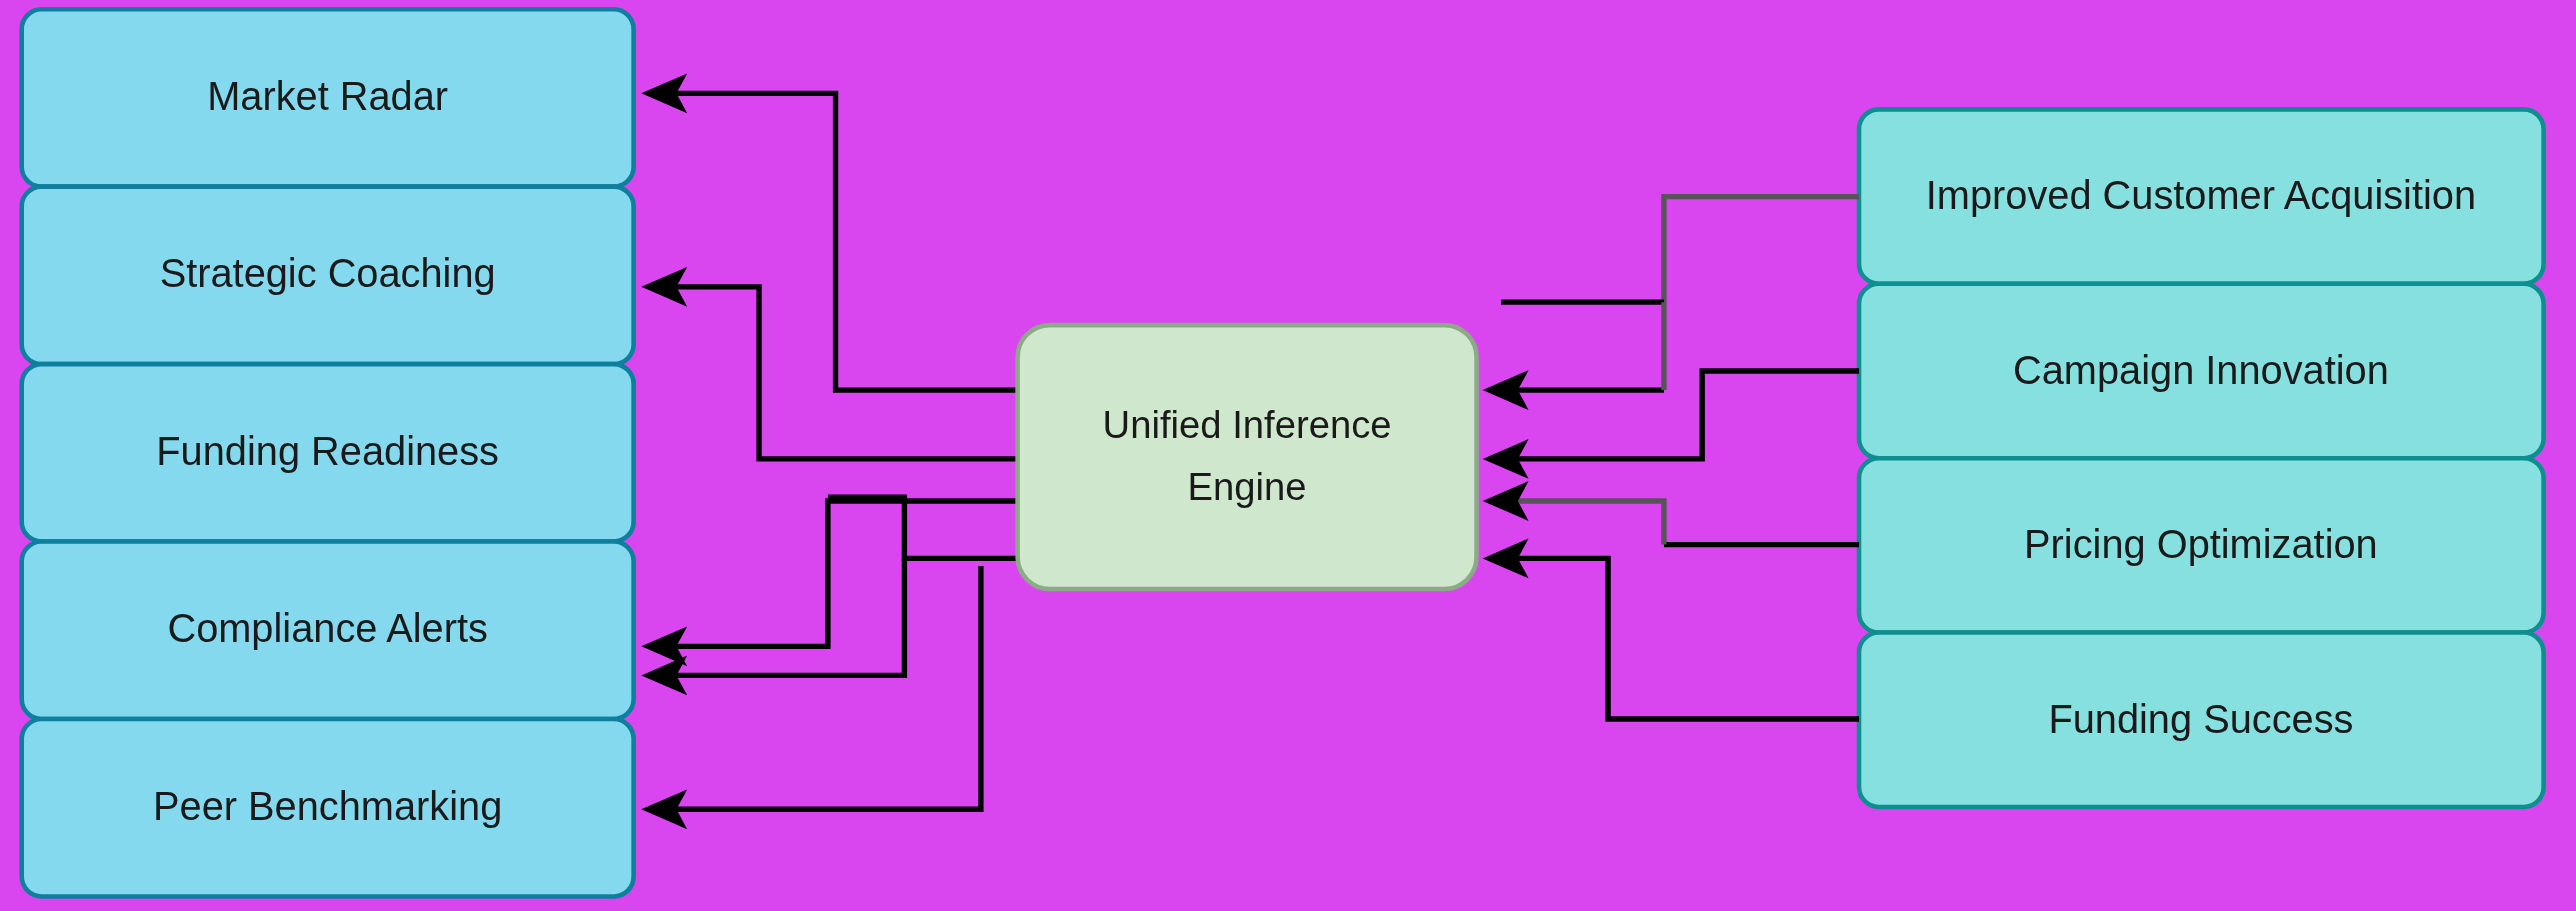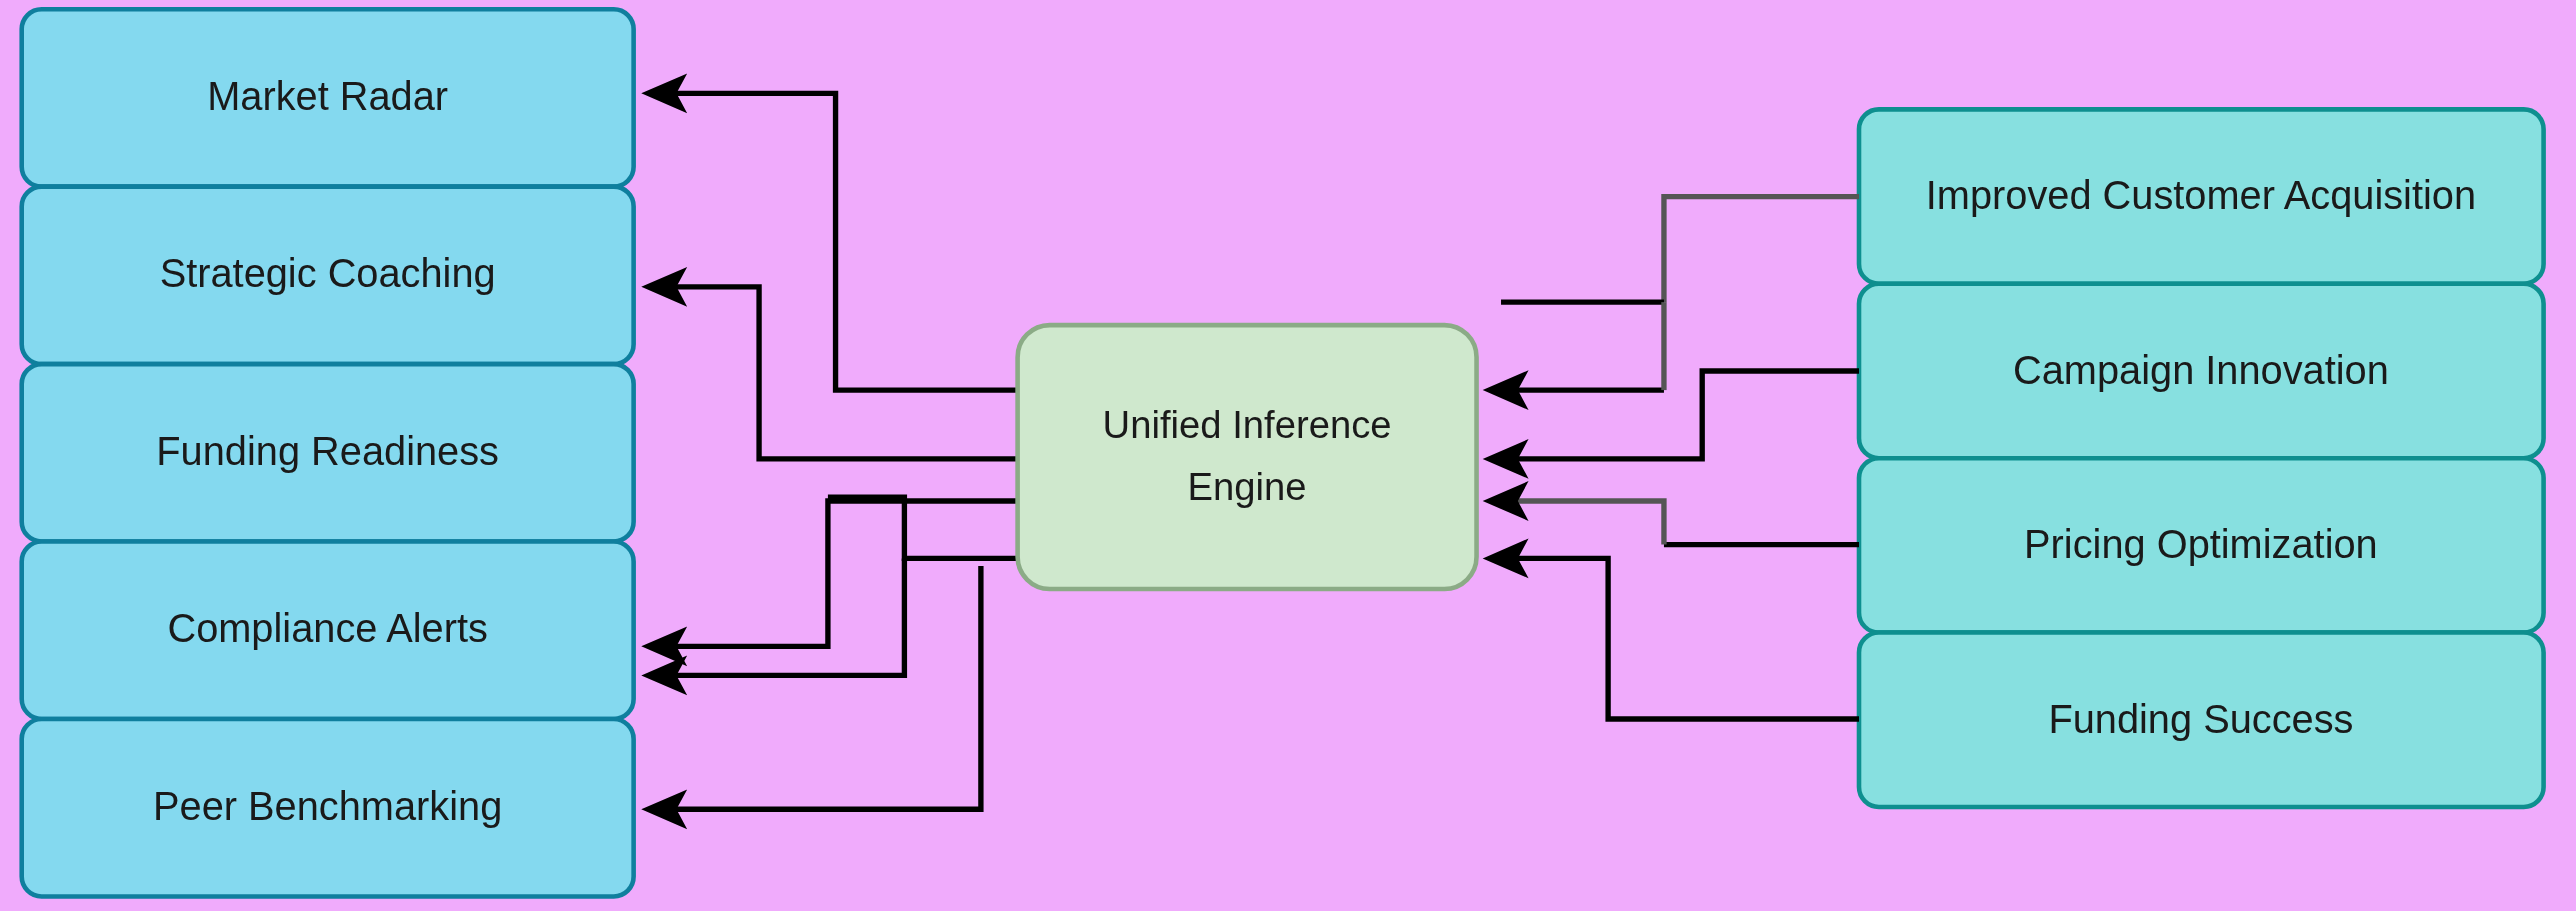--- a/index.html
+++ b/index.html
@@ -11,21 +11,21 @@
   body {
     font-family: "Liberation Sans", sans-serif;
     width: 2576px;
     height: 911px;
     overflow: hidden;
   }
   #diagram-canvas {
     position: relative;
     width: 2576px;
     height: 911px;
-    background: #f0abfc;
+    background: #d946ef;
   }
   svg.diagram-svg {
     position: absolute;
     top: 0;
     left: 0;
     width: 2576px;
     height: 911px;
   }
   .node-label {
     font-family: "Liberation Sans", sans-serif;

